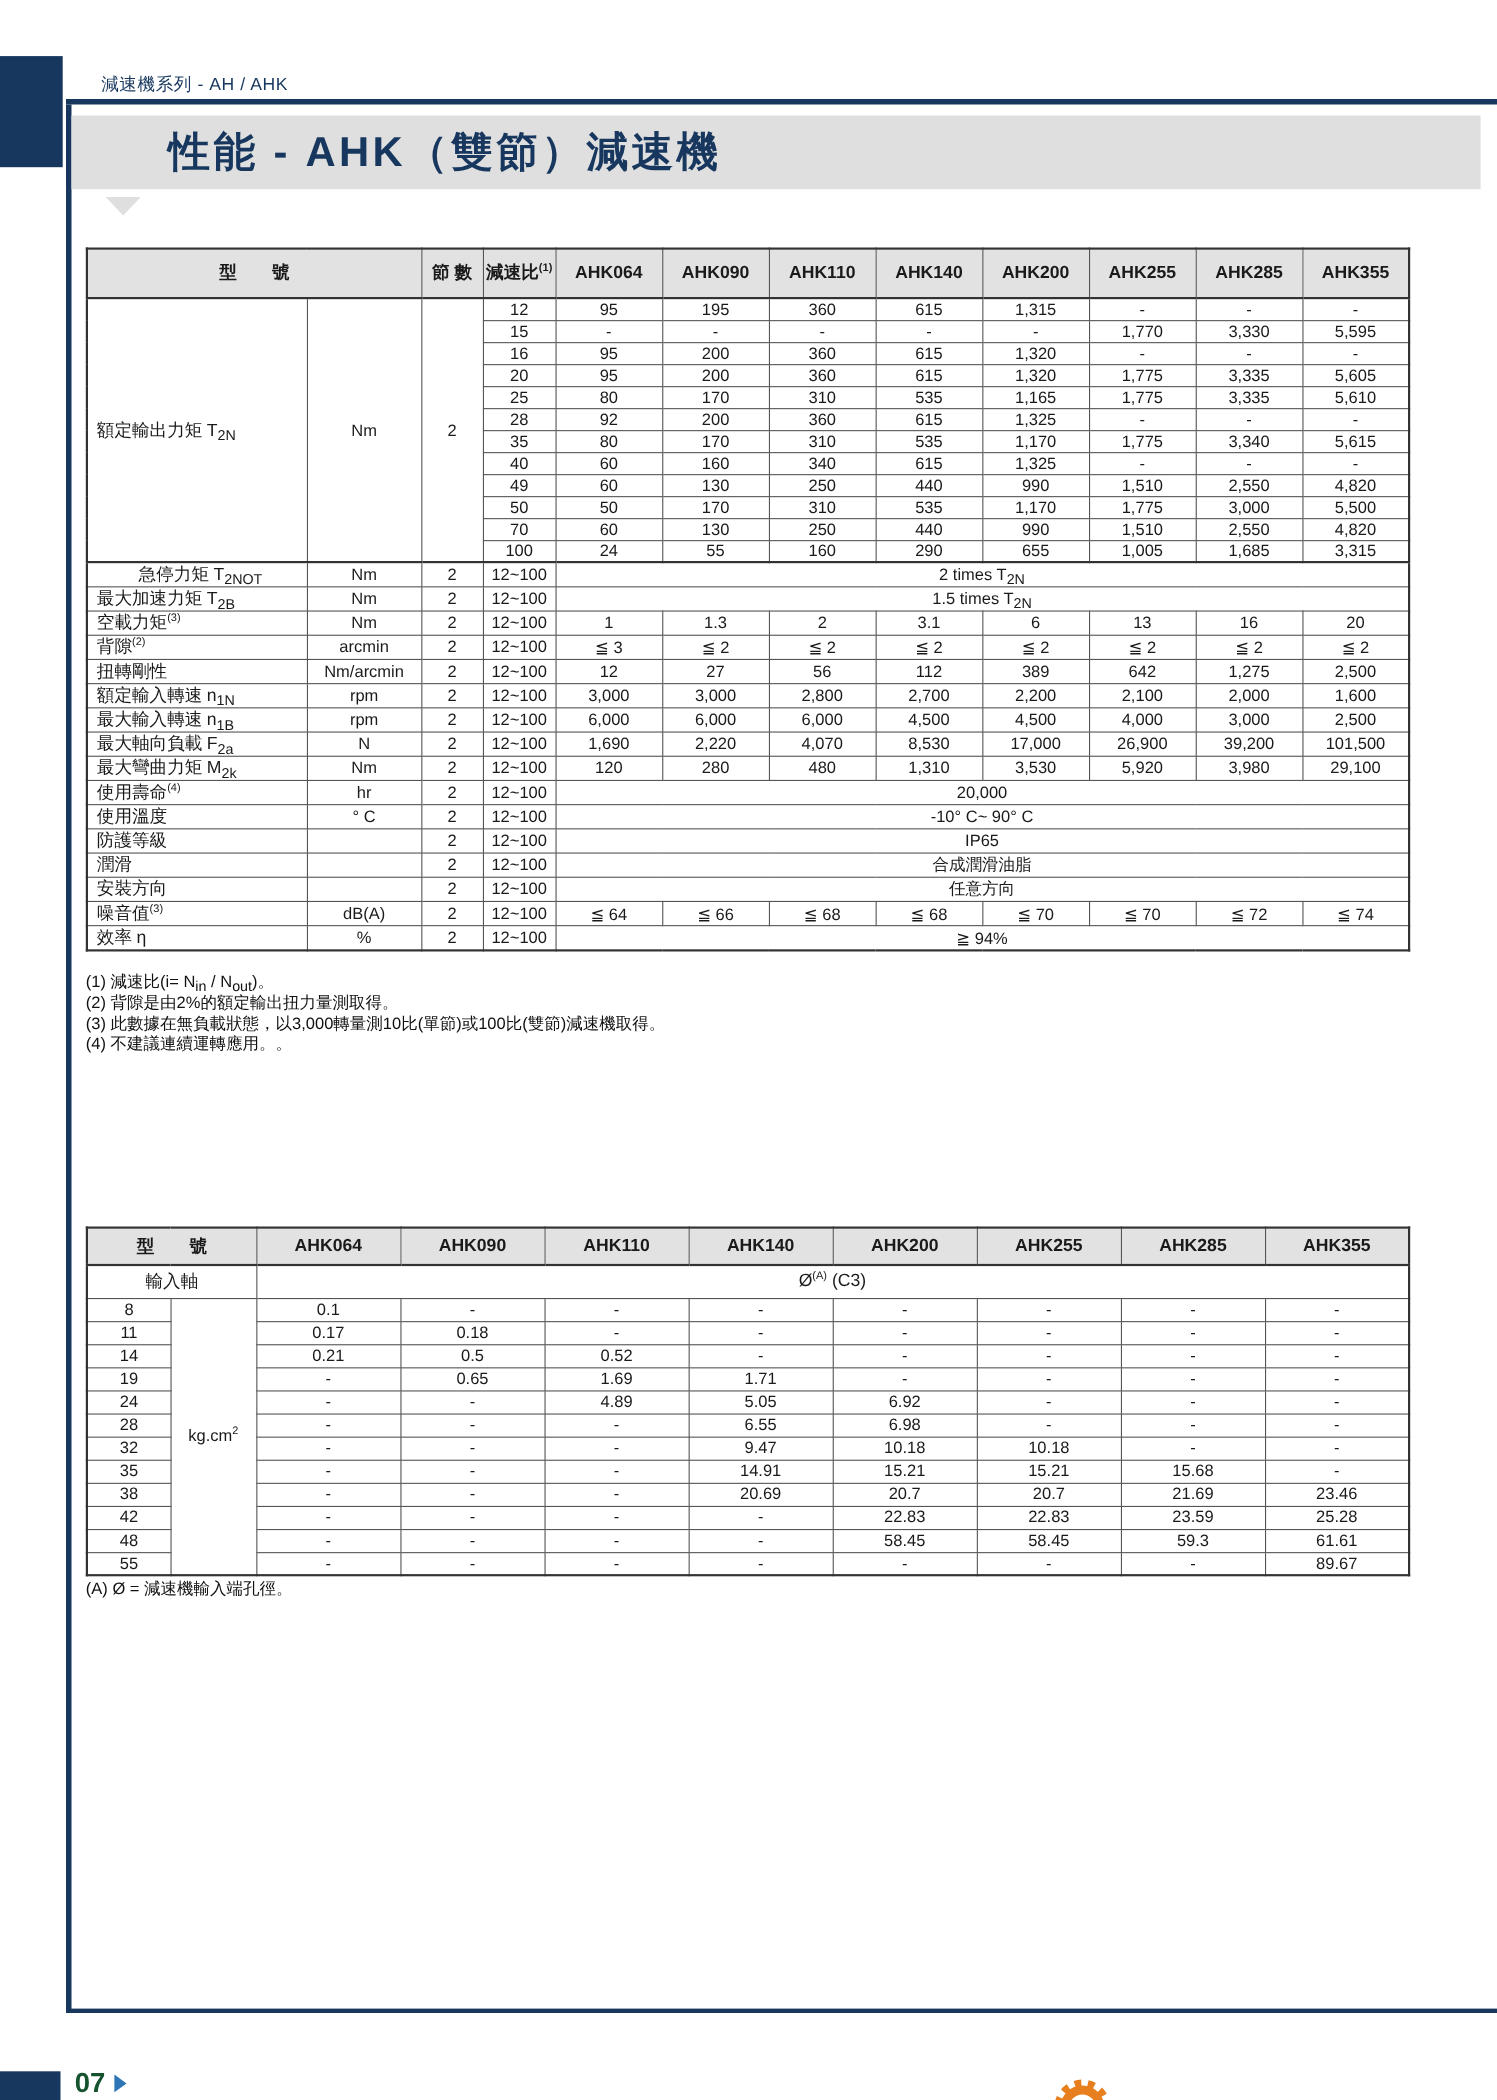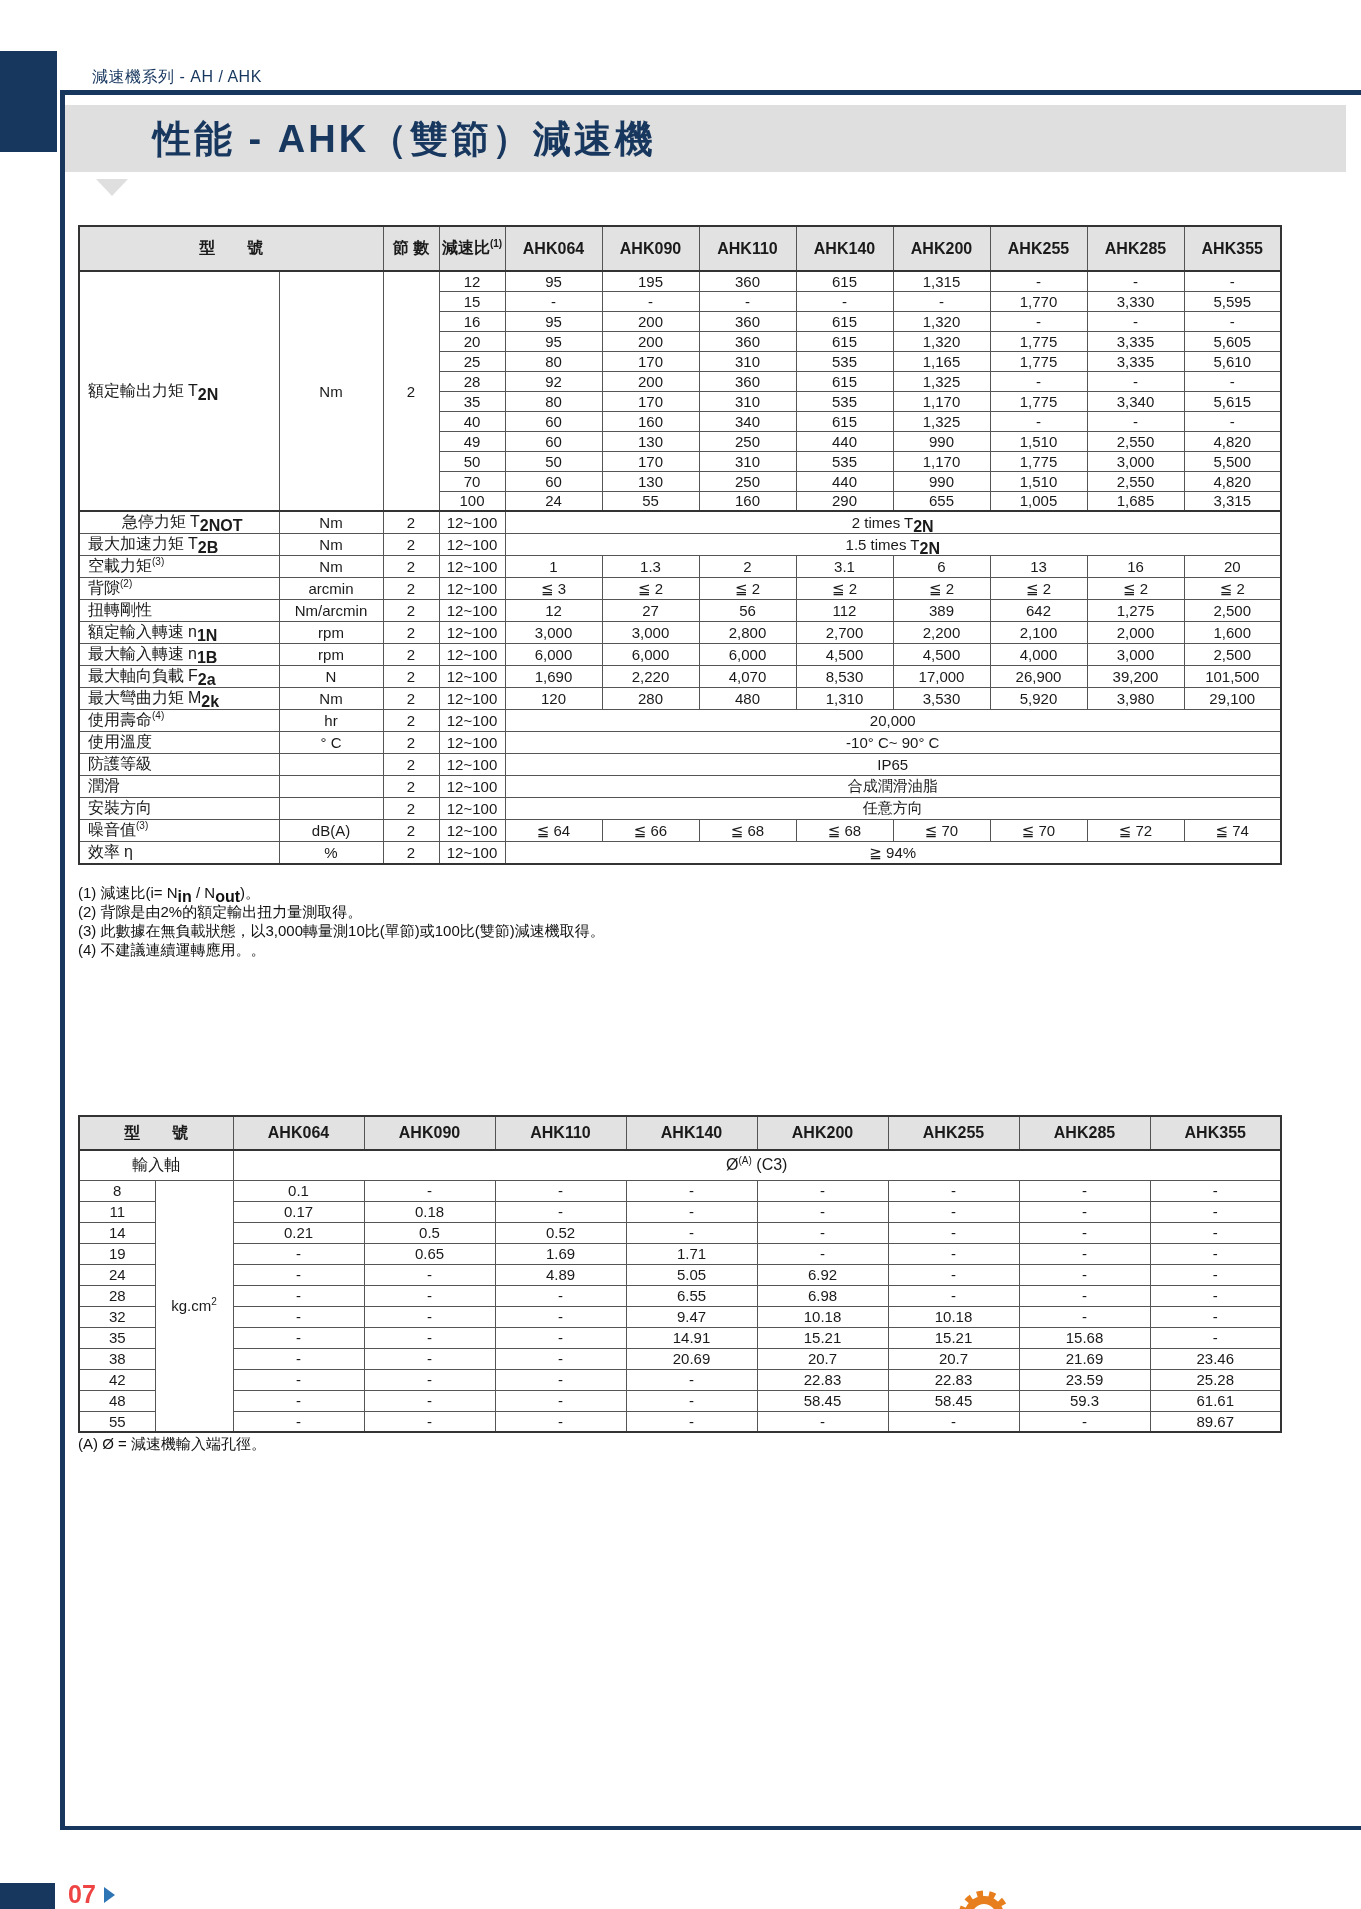--- a/index.html
+++ b/index.html
@@ -31,31 +31,31 @@
   #inertia-table { position:absolute; left:78px; top:1078px; width:1202px; border:2px solid #333; }
   th, td { border:1px solid #555; text-align:center; vertical-align:middle;
            font-size:15px; padding:0 2px; overflow:hidden; white-space:nowrap; }
   thead th { background:#e2e2e2; font-weight:bold; font-size:16px; border-bottom:2px solid #333; }
   #perf-table thead th { height:45px; }
   #perf-table tbody tr { height:20px; }
   #perf-table tbody tr.prow { height:22px; }
   tr.first-param td { border-top:2px solid #333;text-align:center; }
   .pname { text-align:left; padding-left:8px; font-size:16px; }
   sup.fsup { font-size:10px; vertical-align:super; line-height:0; }
-  sub.fsub { font-size:16px; vertical-align:sub;   line-height:0;font-weight:bold; }
+  sub.fsub { font-size:13px; vertical-align:sub;   line-height:0; }
   .sym { margin-left:4px; }
   #inertia-table thead th { height:34px; }
   #inertia-table .shaft-row td { height:30px; font-weight:normal; font-size:16px; }
   #inertia-table tbody tr.drow { height:21px; }
 
   .footnotes { position:absolute; left:78px; top:846px; font-size:15px; color:#111; line-height:19px; }
   .fn-a { position:absolute; left:78px; top:1398px; font-size:15px; color:#111; }
 
   
-  .pageno { position:absolute; left:68px; top:1843px; font-size:25px; font-weight:bold; color:#ef4444; }
+  .pageno { position:absolute; left:68px; top:1843px; font-size:25px; font-weight:bold; color:#14532d; }
   .pageno-tri { display:inline-block; width:0; height:0; margin-left:8px;
                 border-top:8px solid transparent; border-bottom:8px solid transparent;
                 border-left:11px solid #2e75b6; }
   .footer-logo { position:absolute; left:706px; top:1852px; display:flex; align-items:center;flex-direction:column; }
   .gear-wrap { position:relative; width:54px; height:54px; }
   .logo-create { position:absolute; left:8px; top:21px; background:#fff; color:#111;
                  font-size:12px; font-weight:bold; letter-spacing:0.5px; padding:0 1px; }
   .company { font-size:38px; font-weight:bold; color:#111; margin-left:10px; letter-spacing:1px; }
   .logo-underline { position:absolute; left:700px; top:1904px; right:0; height:3px; background:#17375e; }
 </style>

